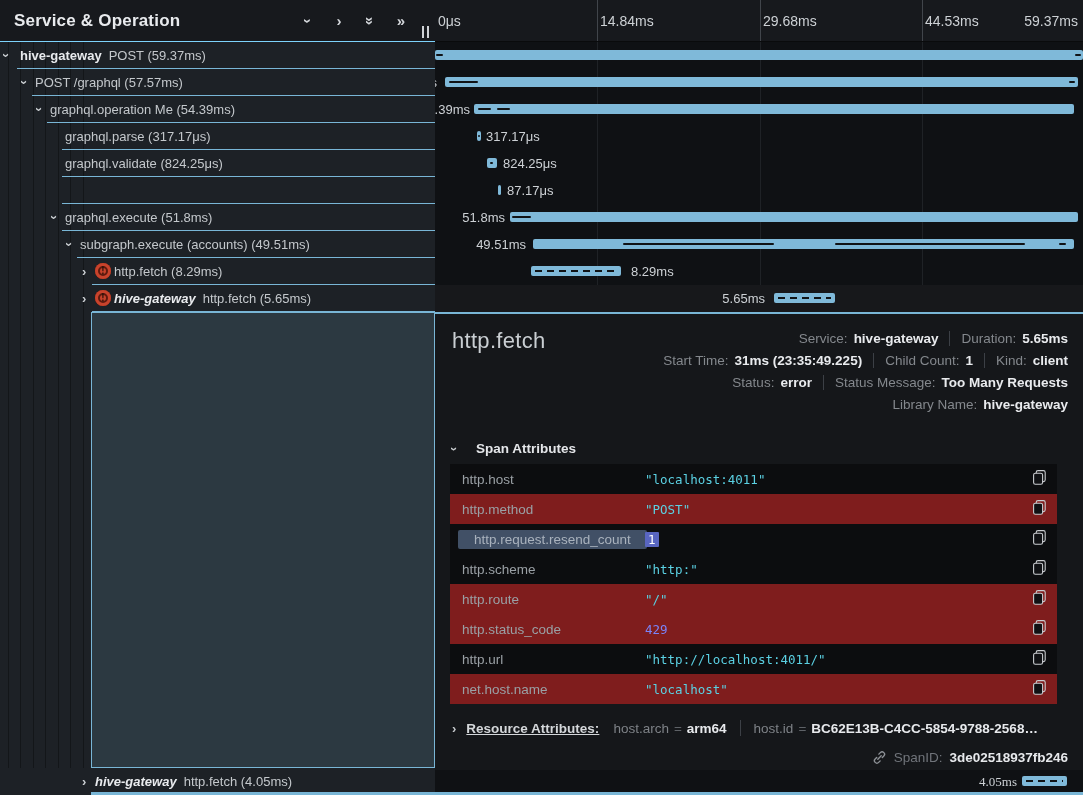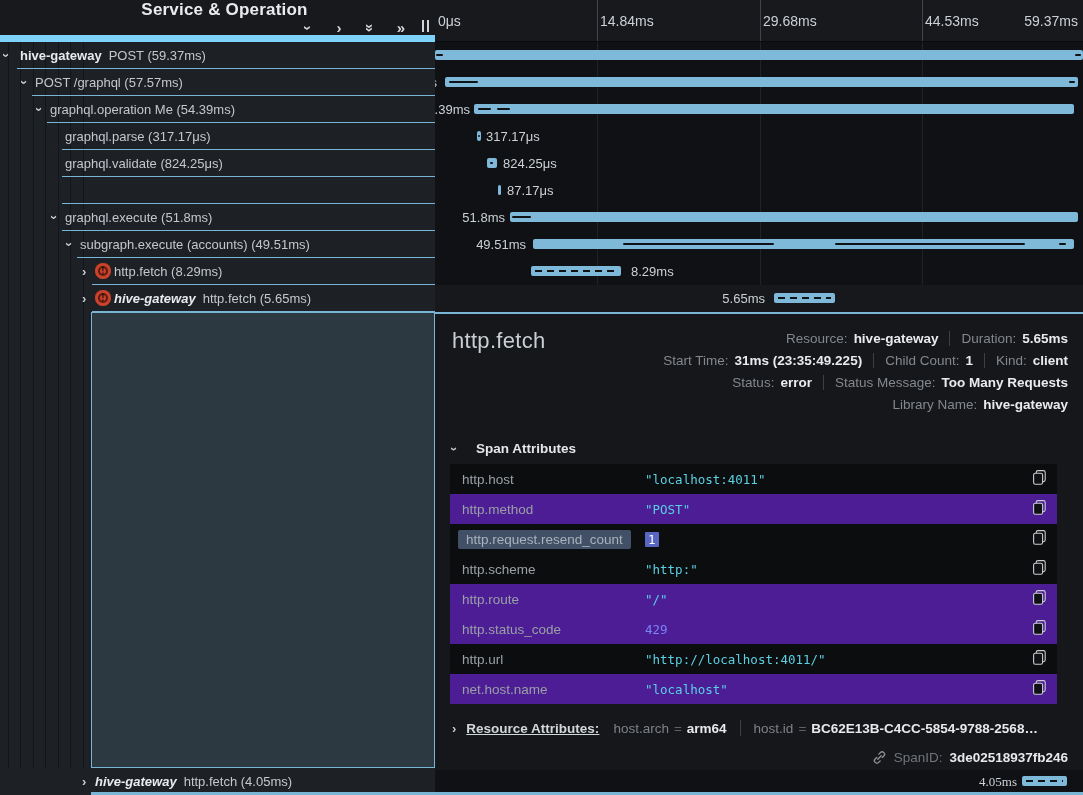--- a/index.html
+++ b/index.html
@@ -6,22 +6,22 @@
   html,body { background:#0c0d0f; }
   body { font-family:"Liberation Sans", sans-serif; }
   #app {
     position:relative; width:1083px; height:795px; overflow:hidden;
     background:#0f1114; color:#ced2d6; font-size:13px;
   }
 
   
   #left-panel { position:absolute; left:0; top:0; width:435px; height:795px; background:#1d2126; overflow:hidden; }
   #left-header {
-    position:relative; height:42px; background:#17191d; border-bottom:7px solid #7dd3fc;
-    display:flex; align-items:center; padding:0 0 0 14px;flex-direction:column;
+    position:relative; height:42px; background:#17191d; border-bottom:1px solid #7dd3fc;
+    display:flex; align-items:center; padding:0 0 0 14px;
   }
   #left-title { font-size:17px; font-weight:bold; color:#e9ebee; letter-spacing:.2px; }
   #left-toolbar { margin-left:auto; margin-right:26px; display:flex; gap:15px; align-items:center; }
   .tb-icon { color:#d3d6da; font-size:15px; font-weight:bold; width:16px; text-align:center; cursor:pointer; display:inline-block; line-height:16px; }
   .rot90 { transform:rotate(90deg); }
   #resize-handle { position:absolute; right:6px; bottom:3px; display:flex; gap:3px; }
   #resize-handle i { display:block; width:2px; height:12px; background:#cfd2d6; }
 
   #tree-guides { position:absolute; left:0; top:42px; bottom:0; width:91px; pointer-events:none; }
   #tree-guides i { position:absolute; top:0; bottom:0; width:1px; background:rgba(0,0,0,.32); }
@@ -71,23 +71,23 @@
   .meta-value { color:#e9ebee; font-size:13.5px; font-weight:bold; white-space:nowrap; }
   .meta-sep { width:1px; height:15px; background:#3c4046; margin:0 11px; }
 
   #attr-header { position:absolute; left:17px; top:127px; display:flex; align-items:center; gap:20px; cursor:pointer; }
   #attr-header .chev { font-size:12px; font-weight:bold; color:#c6cacd; }
   #attr-header .txt { font-size:13.5px; font-weight:bold; color:#e4e6e9; }
 
   #attr-table { position:absolute; left:15px; right:26px; top:150px; }
   .attr-row { display:flex; align-items:center; height:30px; }
   .attr-row.odd { background:#0c0d0f; }
-  .attr-row.even { background:#4c1d95; }
+  .attr-row.even { background:#7f1d1d; }
   .attr-key { width:195px; padding-left:12px; font-size:13.5px; color:#9aa0a5; white-space:nowrap; }
-  .attr-key .sel-key { background:#415066; color:#a9b2bd; border-radius:2px; padding:2px 8px; margin-left:-4px; }
+  .attr-key .sel-key { background:#415066; color:#a9b2bd; border-radius:2px; padding:2px 16px; margin-left:-4px; }
   .attr-value { flex:1; font-family:"DejaVu Sans Mono", monospace; font-size:12.5px; white-space:nowrap; }
   .attr-value.str { color:#5bd1e3; }
   .attr-value.num { color:#7b83f7; }
   .attr-value .sel-val { background:#5966c1; color:#ffffff; padding:0 3px; border-radius:1px; }
   .copy-btn { width:24px; margin-right:6px; text-align:center; cursor:pointer; flex:none; }
 
   #resource-row { position:absolute; left:17px; right:15px; top:399px; height:30px; display:flex; align-items:center; }
   #resource-row .chev { font-size:13px; font-weight:bold; color:#c6cacd; margin-right:10px; }
   #resource-header { font-size:13.5px; font-weight:bold; color:#d4d7da; margin-right:14px; white-space:nowrap;text-decoration:underline; }
   .res-key { color:#7e8287; font-size:13.5px; white-space:nowrap; }
@@ -266,21 +266,21 @@
             </div>
             <span class="tl-label" style="right: 318px;">5.65ms</span>
           </div>
         </div>
     </div>
 
     <div id="detail">
       <div id="detail-title">http.fetch</div>
       <div id="meta">
           <div class="meta-line">
-            <span class="meta-label">Resource:</span>
+            <span class="meta-label">Service:</span>
             <span class="meta-value">hive-gateway</span>
             <span class="meta-sep"></span>
             <span class="meta-label">Duration:</span>
             <span class="meta-value">5.65ms</span>
           </div>
           <div class="meta-line">
             <span class="meta-label">Start Time:</span>
             <span class="meta-value">31ms (23:35:49.225)</span>
             <span class="meta-sep"></span>
             <span class="meta-label">Child Count:</span>

